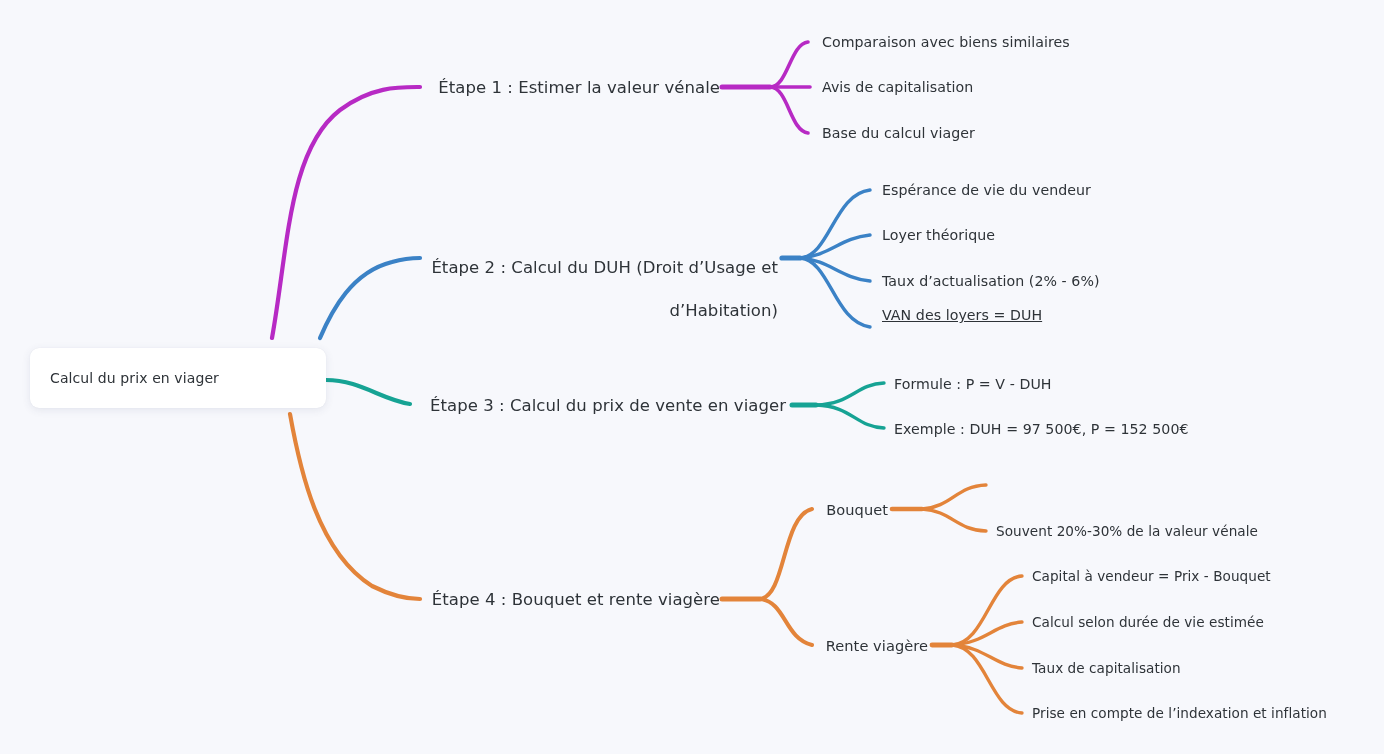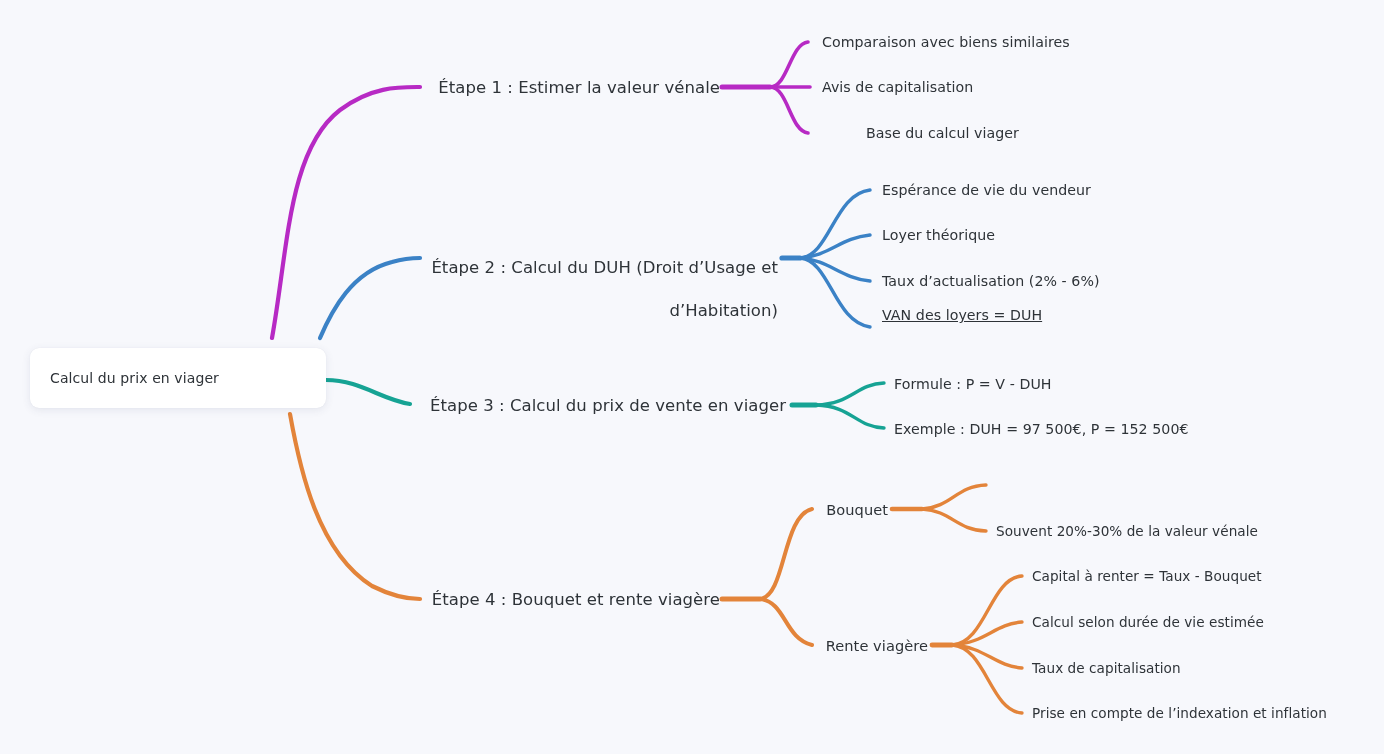--- a/index.html
+++ b/index.html
@@ -104,21 +104,21 @@
   </svg>
 
   <div id="root-node">
     <span class="root-text">Calcul du prix en viager</span>
   </div>
 
   <div class="node-label lvl2" style="left:328px; top:77px; width:392px;text-align:right;">Étape 1 : Estimer la valeur vénale</div>
 
   <div class="node-label lvl3" style="left:822px; top:33px; width:400px;">Comparaison avec biens similaires</div>
   <div class="node-label lvl3" style="left:822px; top:78px; width:400px;">Avis de capitalisation</div>
-  <div class="node-label lvl3" style="left:866px; top:124px; width:400px;">Base du calcul viager</div>
+  <div class="node-label lvl3" style="left:822px; top:124px; width:400px;">Base du calcul viager</div>
 
   <div class="node-label lvl2" style="left:360px; top:235px; width:418px;">
     <span>Étape 2 : Calcul du DUH (Droit d’Usage et</span><br>
     <span>d’Habitation)</span>
   </div>
 
   <div class="node-label lvl3" style="left:882px; top:181px; width:420px;">Espérance de vie du vendeur</div>
   <div class="node-label lvl3" style="left:882px; top:226px; width:420px;">Loyer théorique</div>
   <div class="node-label lvl3" style="left:882px; top:272px; width:420px;">Taux d’actualisation (2% - 6%)</div>
   <div class="node-label lvl3" style="left:882px; top:306px; width:420px;text-decoration:underline;">VAN des loyers = DUH</div>
@@ -127,18 +127,18 @@
 
   <div class="node-label lvl3" style="left:894px; top:375px; width:430px;">Formule : P = V - DUH</div>
   <div class="node-label lvl3" style="left:894px; top:420px; width:430px;">Exemple : DUH = 97 500€, P = 152 500€</div>
 
   <div class="node-label lvl2" style="left:328px; top:589px; width:392px;">Étape 4 : Bouquet et rente viagère</div>
 
   <div class="node-label lvl3h" style="left:700px; top:500px; width:188px;">Bouquet</div>
   <div class="node-label lvl4" style="left:996px; top:523px; width:380px;">Souvent 20%-30% de la valeur vénale</div>
 
   <div class="node-label lvl3h" style="left:700px; top:636px; width:228px;">Rente viagère</div>
-  <div class="node-label lvl4" style="left:1032px; top:568px; width:350px;">Capital à renter = Taux - Bouquet</div>
+  <div class="node-label lvl4" style="left:1032px; top:568px; width:350px;">Capital à vendeur = Prix - Bouquet</div>
   <div class="node-label lvl4" style="left:1032px; top:614px; width:350px;">Calcul selon durée de vie estimée</div>
   <div class="node-label lvl4" style="left:1032px; top:660px; width:350px;">Taux de capitalisation</div>
   <div class="node-label lvl4" style="left:1032px; top:705px; width:352px;">Prise en compte de l’indexation et inflation</div>
 
 </div>
 
 </body></html>

